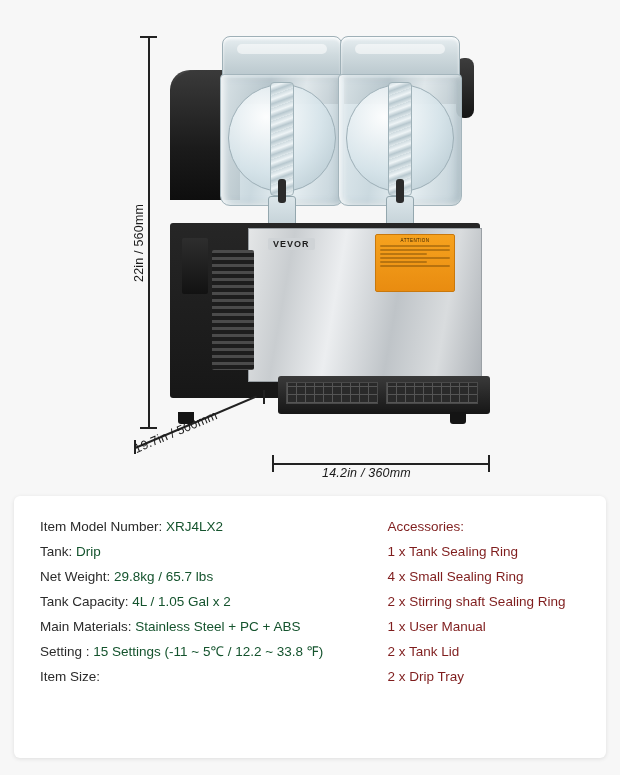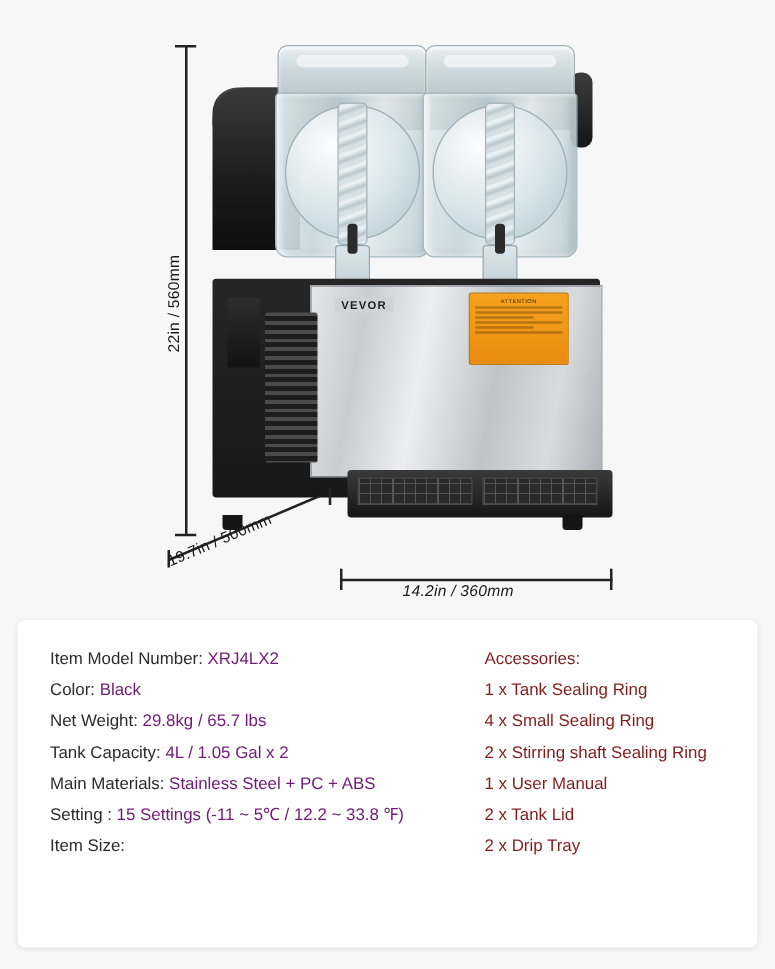--- a/index.html
+++ b/index.html
@@ -296,21 +296,21 @@
   }
   .col-left { width: 340px; }
   .col-right { width: 220px; padding-left: 10px; }
   .spec-row {
     font-size: 13.5px;
     line-height: 25px;
     color: #2b2b2b;
     white-space: nowrap;
   }
   .spec-val {
-    color: #701a75;
+    color: #14532d;
     text-align: right;
   }
   .spec-size-val {
     font-size: 13.5px;
     line-height: 25px;
     color: #e8590c;
   }
   .acc-head {
     font-size: 13.5px;
     line-height: 25px;
@@ -399,22 +399,22 @@
 
   <div class="spec-card">
     <div class="spec-cols">
 
       <div class="col-left">
         <div class="spec-row">
           <span>Item Model Number:</span>
           <span class="spec-val">XRJ4LX2</span>
         </div>
         <div class="spec-row">
-          <span>Color:</span>
-          <span class="spec-val">Black</span>
+          <span>Tank:</span>
+          <span class="spec-val">Drip</span>
         </div>
         <div class="spec-row">
           <span>Net Weight:</span>
           <span class="spec-val">29.8kg / 65.7 lbs</span>
         </div>
         <div class="spec-row">
           <span>Tank Capacity:</span>
           <span class="spec-val">4L / 1.05 Gal x 2</span>
         </div>
         <div class="spec-row">

